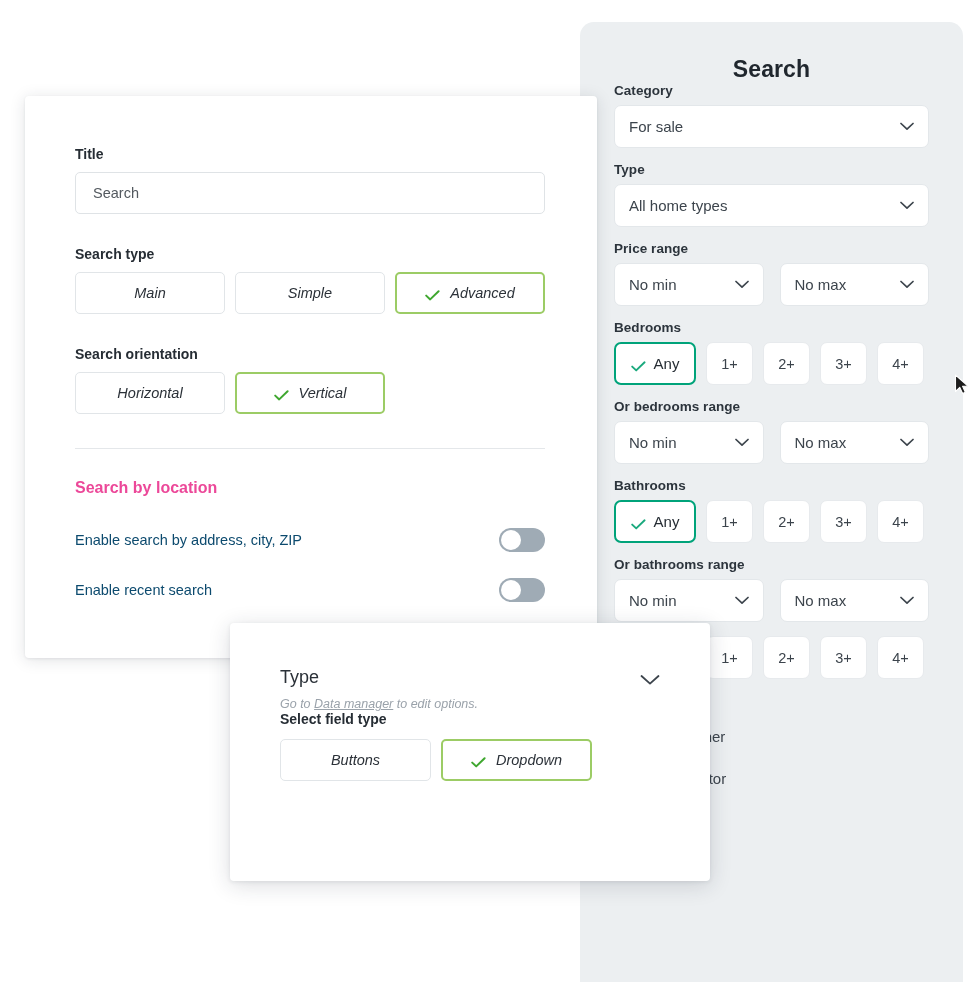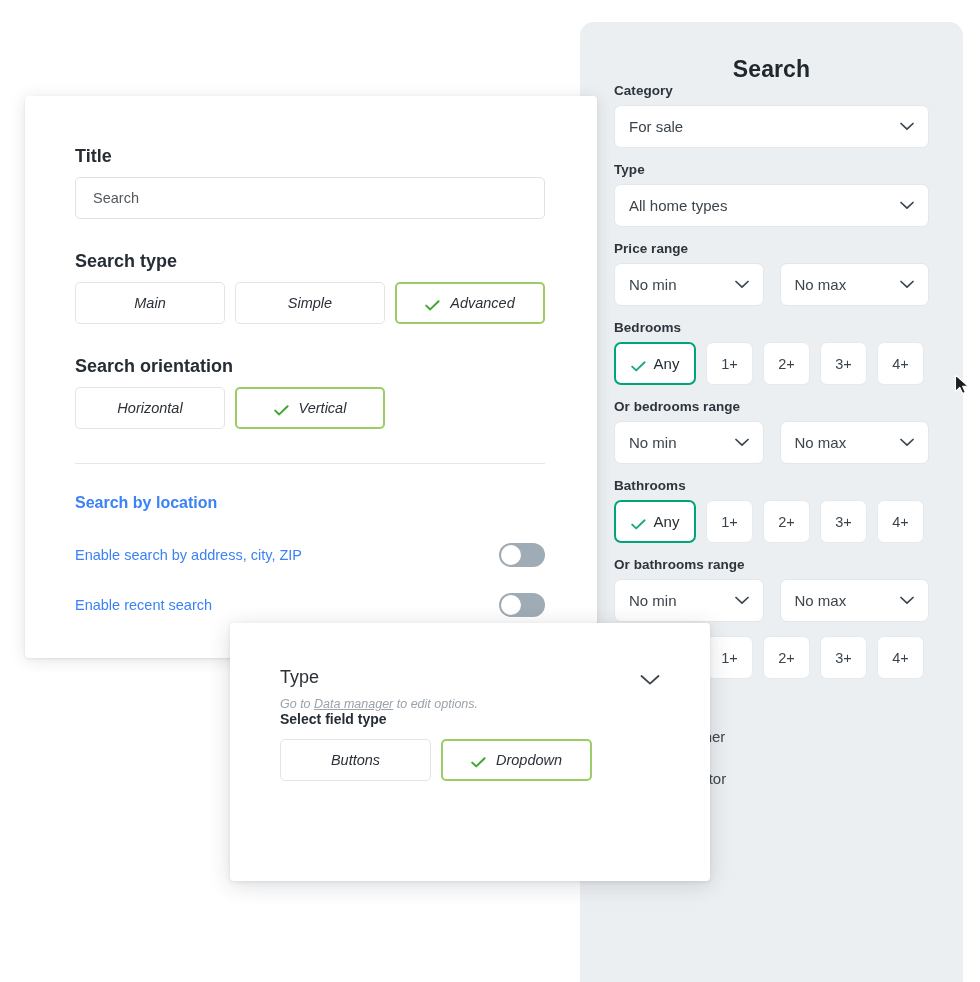--- a/index.html
+++ b/index.html
@@ -124,21 +124,21 @@
     top: 96px;
     width: 572px;
     height: 562px;
     background: #ffffff;
     border-radius: 4px;
     box-shadow: 0 2px 16px rgba(30,40,55,0.13), 0 1px 3px rgba(30,40,55,0.08);
     padding: 50px 50px 0 50px;
   }
 
   .s-label {
-    font-size: 18px;
+    font-size: 14px;
     font-weight: 700;
     color: #262d34;
     margin-bottom: 10px;
   }
 
   #title-input {
     width: 470px;
     height: 42px;
     border: 1px solid #dfe3e6;
     border-radius: 5px;
@@ -173,35 +173,35 @@
   .divider {
     height: 1px;
     background: #e4e7ea;
     width: 470px;
     margin: 34px 0 30px 0;
   }
 
   .sec-head {
     font-size: 16px;
     font-weight: 700;
-    color: #3b82f6;
+    color: #ec4899;
     margin-bottom: 26px;
   }
 
   .toggle-row {
     display: flex;
     align-items: center;
     width: 470px;
     height: 34px;
     margin-bottom: 16px;
   }
   .toggle-row .tg-label {
     flex: 1;
     font-size: 14.5px;
-    color: #3b82f6;
+    color: #0c4a6e;
   }
   .switch {
     width: 46px; height: 24px;
     border-radius: 12px;
     background: #9fabb5;
     position: relative;
     flex: 0 0 auto;
   }
   .switch .knob {
     position: absolute;

